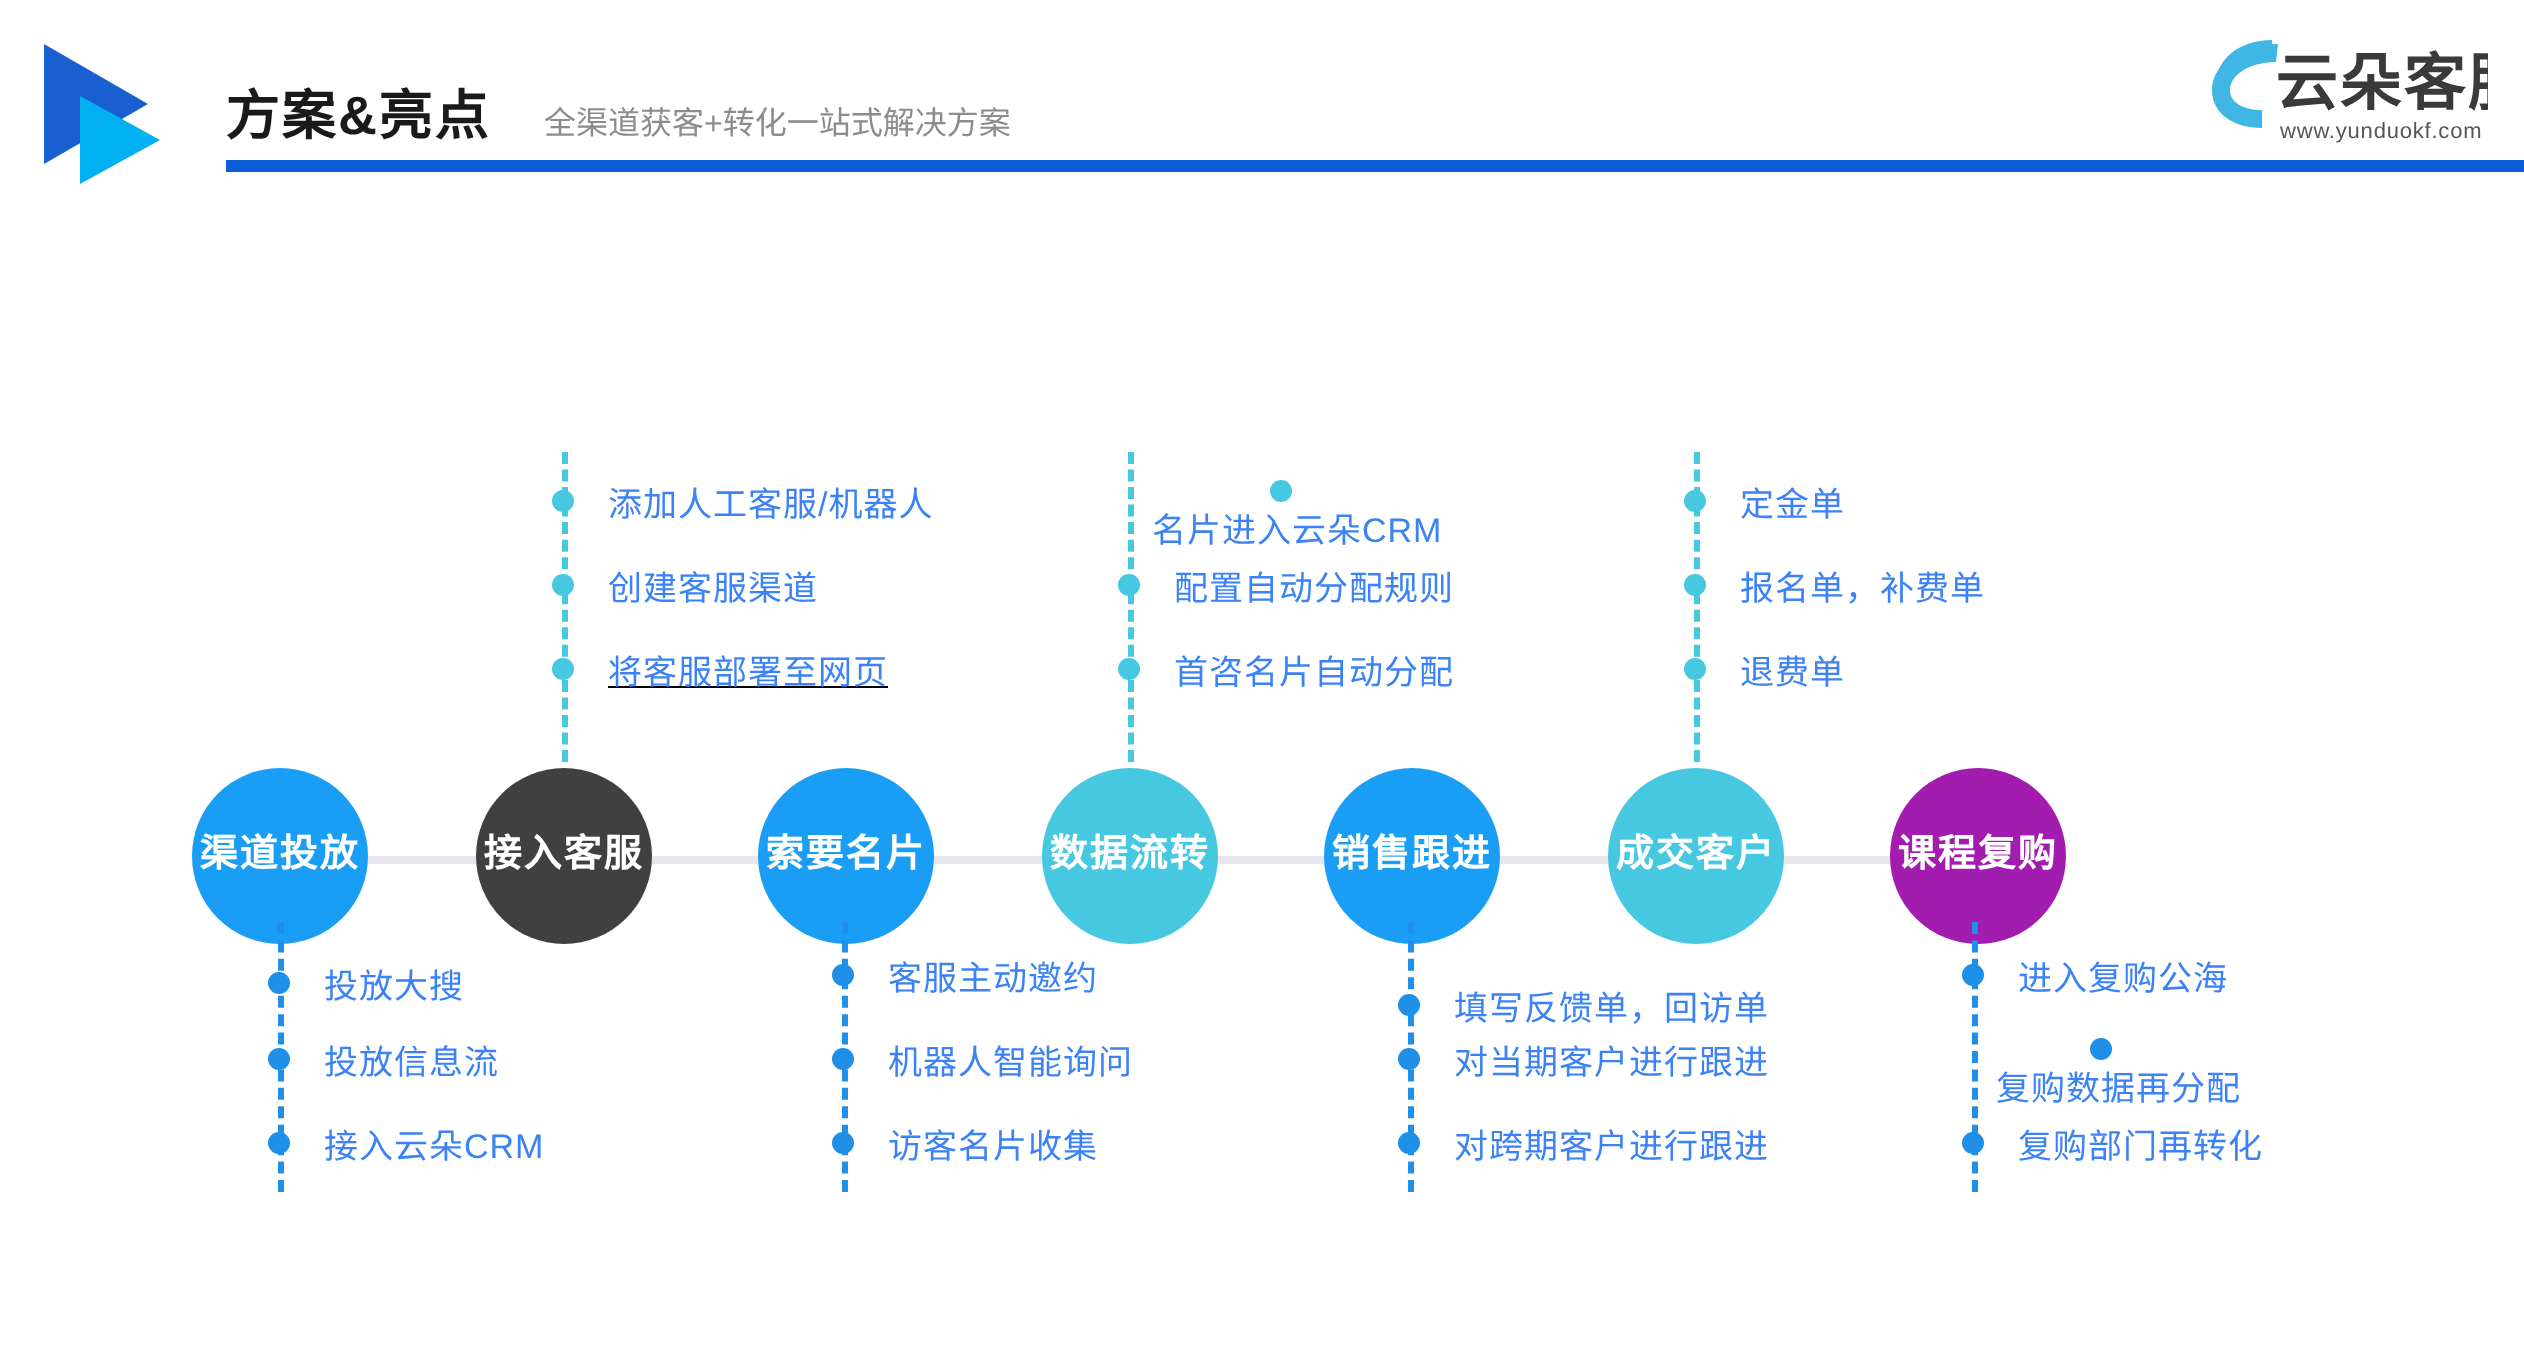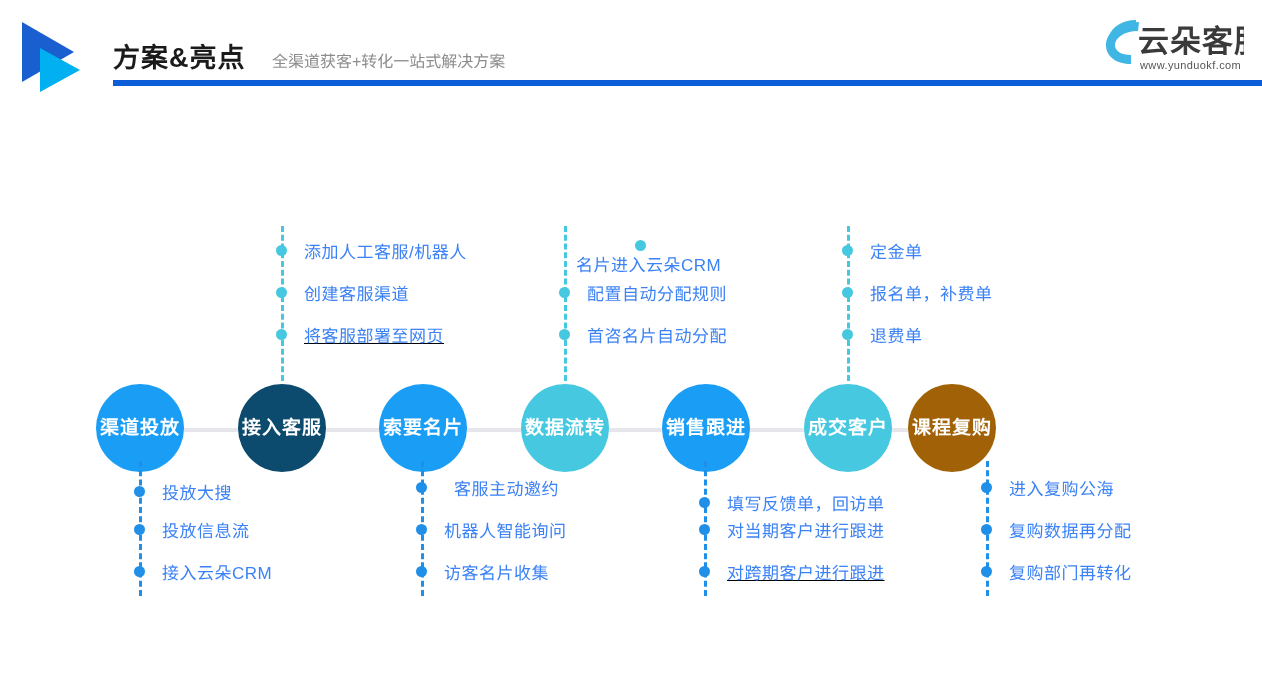--- a/index.html
+++ b/index.html
@@ -115,41 +115,41 @@
     </div>
   </div>
 
 
   <div class="rail"></div>
   <div id="nodes-layer">
       <div class="node" style="left: 96px; background: rgb(26, 158, 245);">
         <span>渠道</span>
         <span>投放</span>
       </div>
-      <div class="node" style="left: 238px; background: #0c4a6e; text-align: center;">
+      <div class="node" style="left: 238px; background: #404040; text-align: center;">
         <span>接入</span>
         <span>客服</span>
       </div>
       <div class="node" style="left: 379px; background: rgb(26, 158, 245);">
         <span>索要</span>
         <span>名片</span>
       </div>
       <div class="node" style="left: 521px; background: rgb(70, 200, 224);">
         <span>数据</span>
         <span>流转</span>
       </div>
       <div class="node" style="left: 662px; background: rgb(26, 158, 245);">
         <span>销售</span>
         <span>跟进</span>
       </div>
       <div class="node" style="left: 804px; background: rgb(70, 200, 224);">
         <span>成交</span>
         <span>客户</span>
       </div>
-      <div class="node" style="left: 908px; background: #a16207;">
+      <div class="node" style="left: 945px; background: #a21caf;">
         <span>课程</span>
         <span>复购</span>
       </div>
     </div>
   <div id="top-layer">
       <div class="grp" style="left: 281px; top: 240px;">
         <div class="dashline" style="height: 155px; border-left-color: rgb(70, 200, 224); top: -14px;"></div>
         <div class="row" style="top: 0px;">
           <div class="dot" style="background: rgb(70, 200, 224);"></div>
           <div class="rtxt">添加人工客服/机器人</div>
@@ -205,21 +205,21 @@
           <div class="dot" style="background: rgb(31, 143, 232);"></div>
           <div class="rtxt">投放信息流</div>
         </div>
         <div class="row" style="top: 84px;">
           <div class="dot" style="background: rgb(31, 143, 232);"></div>
           <div class="rtxt">接入云朵CRM</div>
         </div>
       </div>
       <div class="grp" style="left: 421px; top: 477px;">
         <div class="dashline" style="height: 135px; border-left-color: rgb(31, 143, 232); top: -16px;"></div>
-        <div class="row" style="top: 0px; gap: 10px;">
+        <div class="row" style="top: 0px;">
           <div class="dot" style="background: rgb(31, 143, 232);"></div>
           <div class="rtxt">客服主动邀约</div>
         </div>
         <div class="row" style="top: 42px;">
           <div class="dot" style="background: rgb(31, 143, 232);"></div>
           <div class="rtxt">机器人智能询问</div>
         </div>
         <div class="row" style="top: 84px;">
           <div class="dot" style="background: rgb(31, 143, 232);"></div>
           <div class="rtxt">访客名片收集</div>
@@ -228,32 +228,32 @@
       <div class="grp" style="left: 704px; top: 477px;">
         <div class="dashline" style="height: 135px; border-left-color: rgb(31, 143, 232); top: -16px;"></div>
         <div class="row" style="top: 15px;">
           <div class="dot" style="background: rgb(31, 143, 232);"></div>
           <div class="rtxt">填写反馈单，回访单</div>
         </div>
         <div class="row" style="top: 42px;">
           <div class="dot" style="background: rgb(31, 143, 232);"></div>
           <div class="rtxt">对当期客户进行跟进</div>
         </div>
-        <div class="row" style="top: 84px; text-decoration: underline;">
+        <div class="row" style="top: 84px;">
           <div class="dot" style="background: rgb(31, 143, 232);"></div>
           <div class="rtxt">对跨期客户进行跟进</div>
         </div>
       </div>
       <div class="grp" style="left: 986px; top: 477px;">
         <div class="dashline" style="height: 135px; border-left-color: rgb(31, 143, 232); top: -16px;"></div>
         <div class="row" style="top: 0px;">
           <div class="dot" style="background: rgb(31, 143, 232);"></div>
           <div class="rtxt">进入复购公海</div>
         </div>
-        <div class="row" style="top: 42px;">
+        <div class="row" style="top: 42px; flex-direction: column;">
           <div class="dot" style="background: rgb(31, 143, 232);"></div>
           <div class="rtxt">复购数据再分配</div>
         </div>
         <div class="row" style="top: 84px;">
           <div class="dot" style="background: rgb(31, 143, 232);"></div>
           <div class="rtxt">复购部门再转化</div>
         </div>
       </div>
     </div>
 

